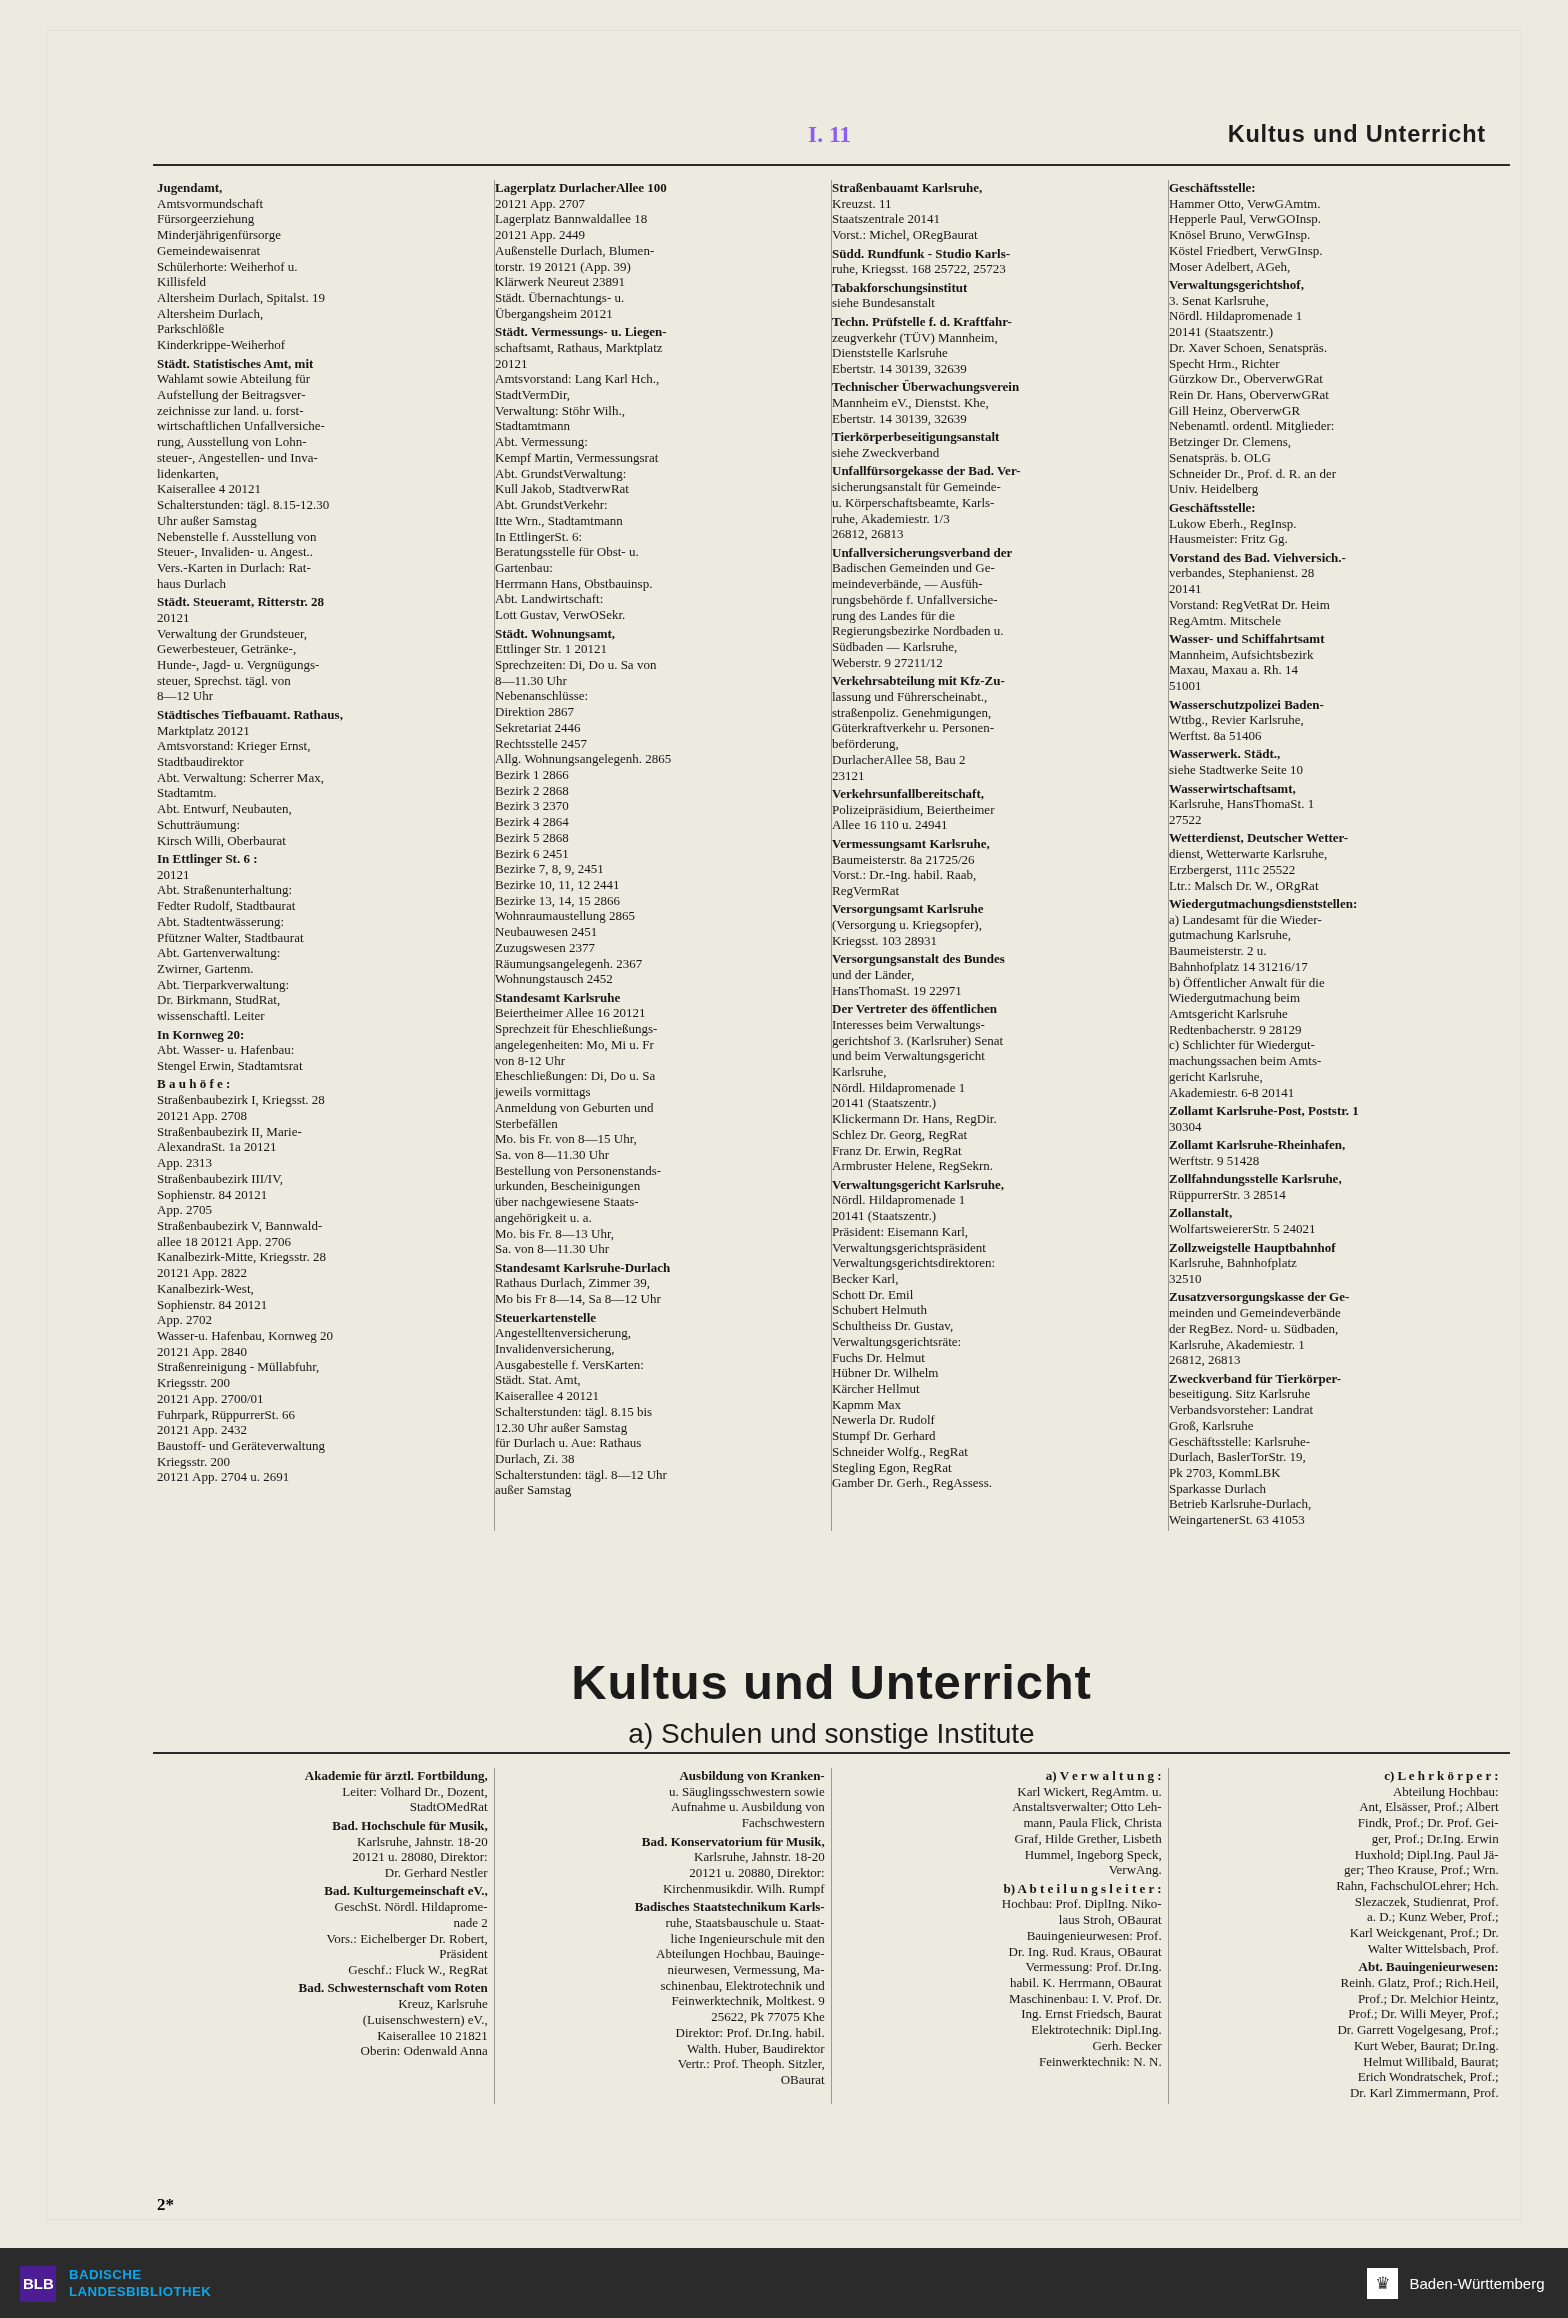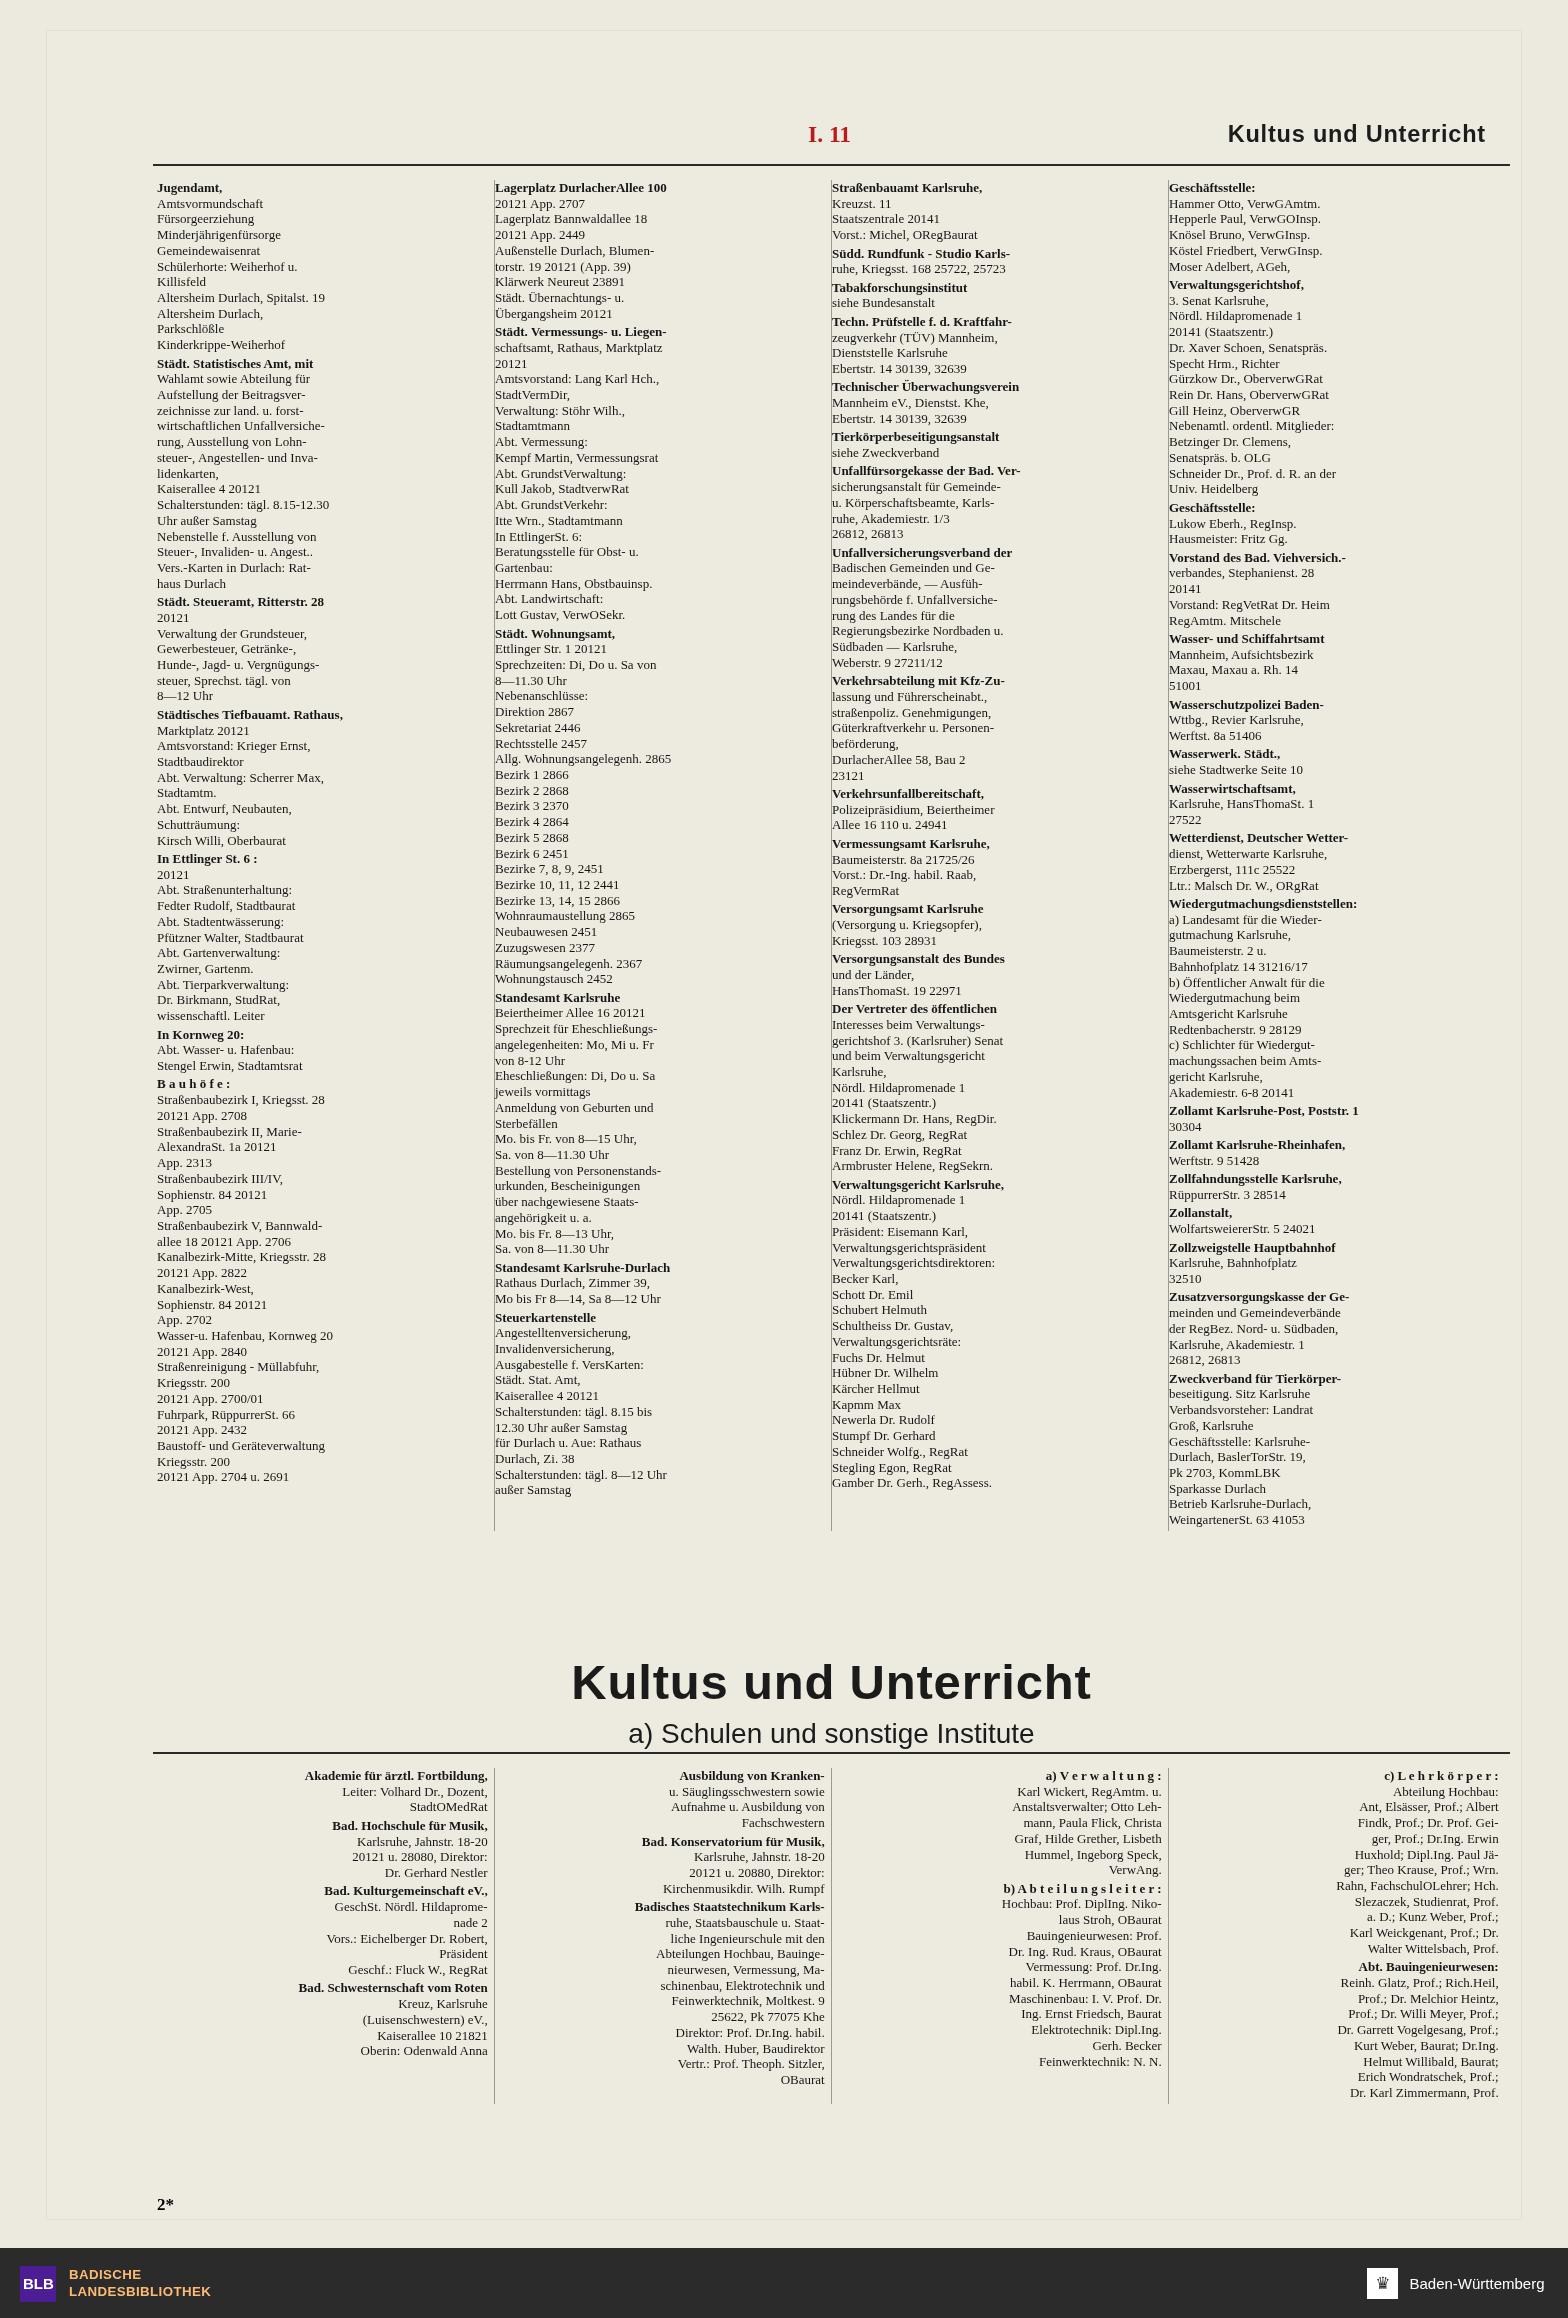--- a/index.html
+++ b/index.html
@@ -18,21 +18,21 @@
     background:#edeae0;
     box-shadow:0 0 0 0.8px rgba(0,0,0,0.05);
   }
   
   .runhead{
     position:absolute;left:102px;top:90px;width:1368px;
     display:flex;align-items:flex-end;
   }
   .runhead .folio{
     font-family:"Liberation Serif", serif;
-    font-weight:bold;font-size:23.5px;color:#b91c1c;
+    font-weight:bold;font-size:23.5px;color:#8b5cf6;
     margin-left:659px;
   }
   .runhead .rh-title{
     margin-left:auto;margin-right:31px;
     font-family:"Liberation Sans", sans-serif;
     font-weight:bold;font-size:23.5px;letter-spacing:0.8px;color:#1c1c1c;
   }
   .rule{
     position:absolute;left:106px;top:133px;width:1357px;height:1.6px;background:#2a2a2a;
   }
@@ -76,21 +76,21 @@
   .footer{
     position:absolute;left:0;bottom:0;width:1568px;height:71px;background:#2b2b2b;
     display:flex;align-items:center;
   }
   .blb{
     margin-left:20.4px;width:36px;height:36px;background:#4c1d95;color:#fff;
     font-family:"Liberation Sans", sans-serif;font-weight:bold;font-size:15px;
     display:flex;align-items:center;justify-content:center;letter-spacing:0px;
   }
   .blb-txt{
-    margin-left:12.5px;color:#fdba74;font-family:"Liberation Sans", sans-serif;
+    margin-left:12.5px;color:#0ea5e9;font-family:"Liberation Sans", sans-serif;
     font-size:13.3px;font-weight:bold;line-height:1.25;letter-spacing:0.4px;
   }
   .bw{
     margin-left:auto;margin-right:23.5px;display:flex;align-items:center;color:#fff;
     font-family:"Liberation Sans", sans-serif;font-size:15px;
   }
   .bw-mark{
     width:31px;height:31px;background:#fff;color:#2b2b2b;margin-right:11px;
     display:flex;align-items:center;justify-content:center;font-size:17px;
   }

